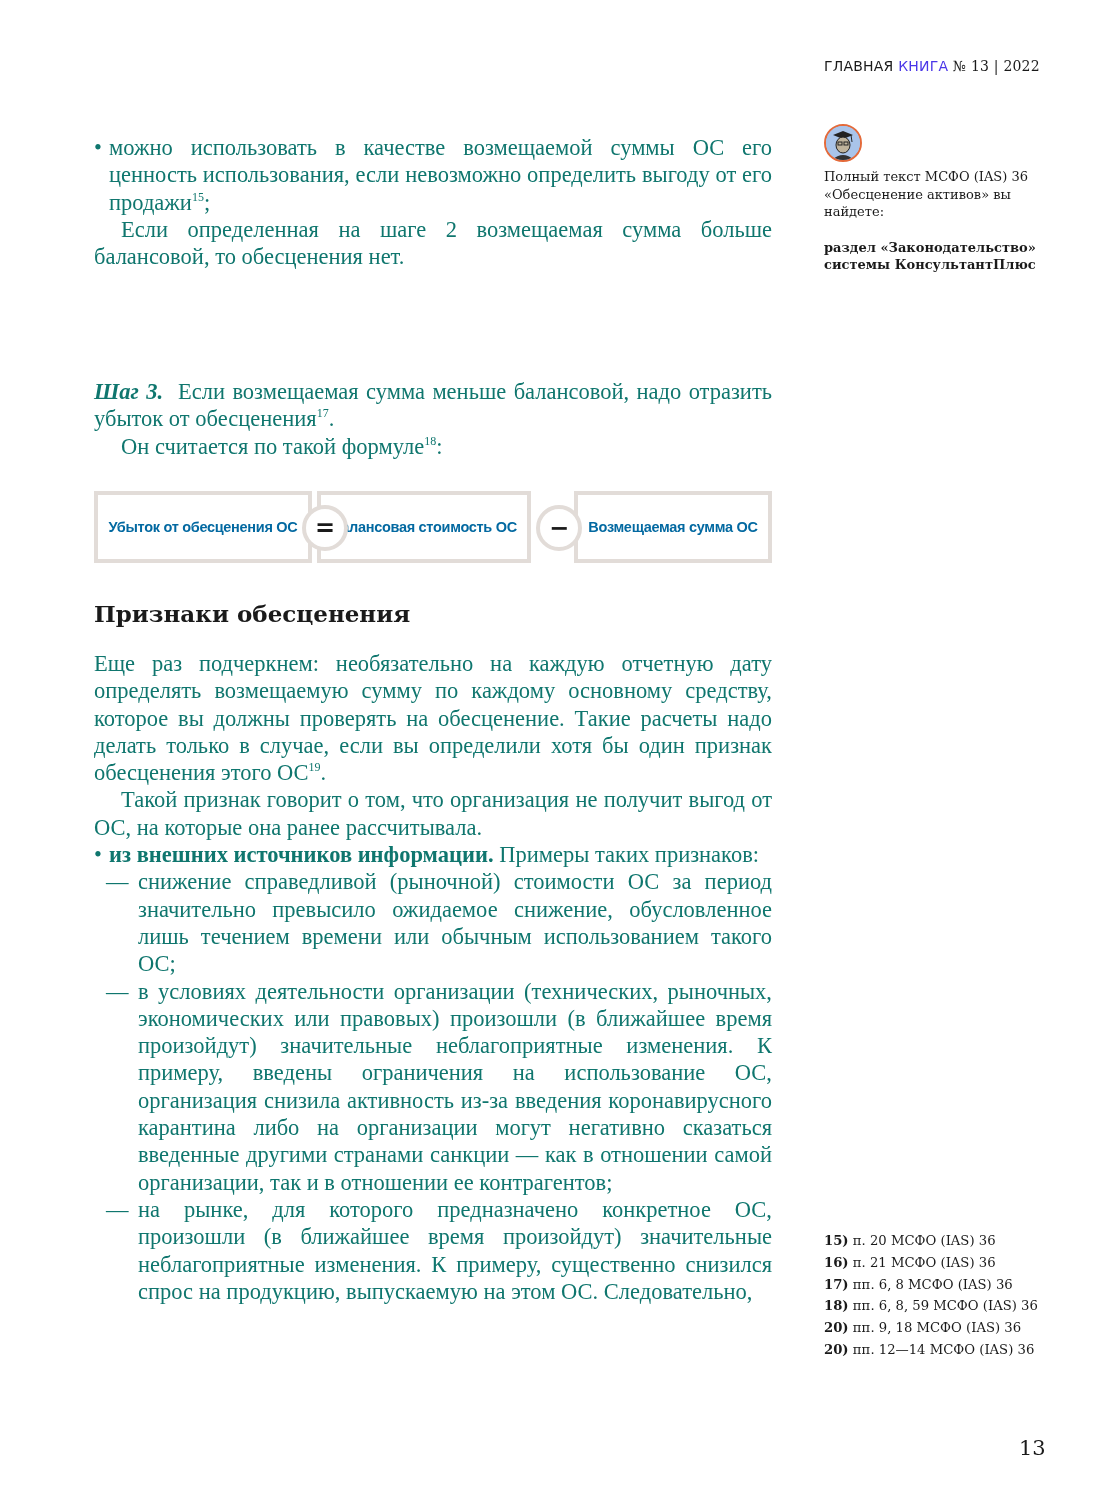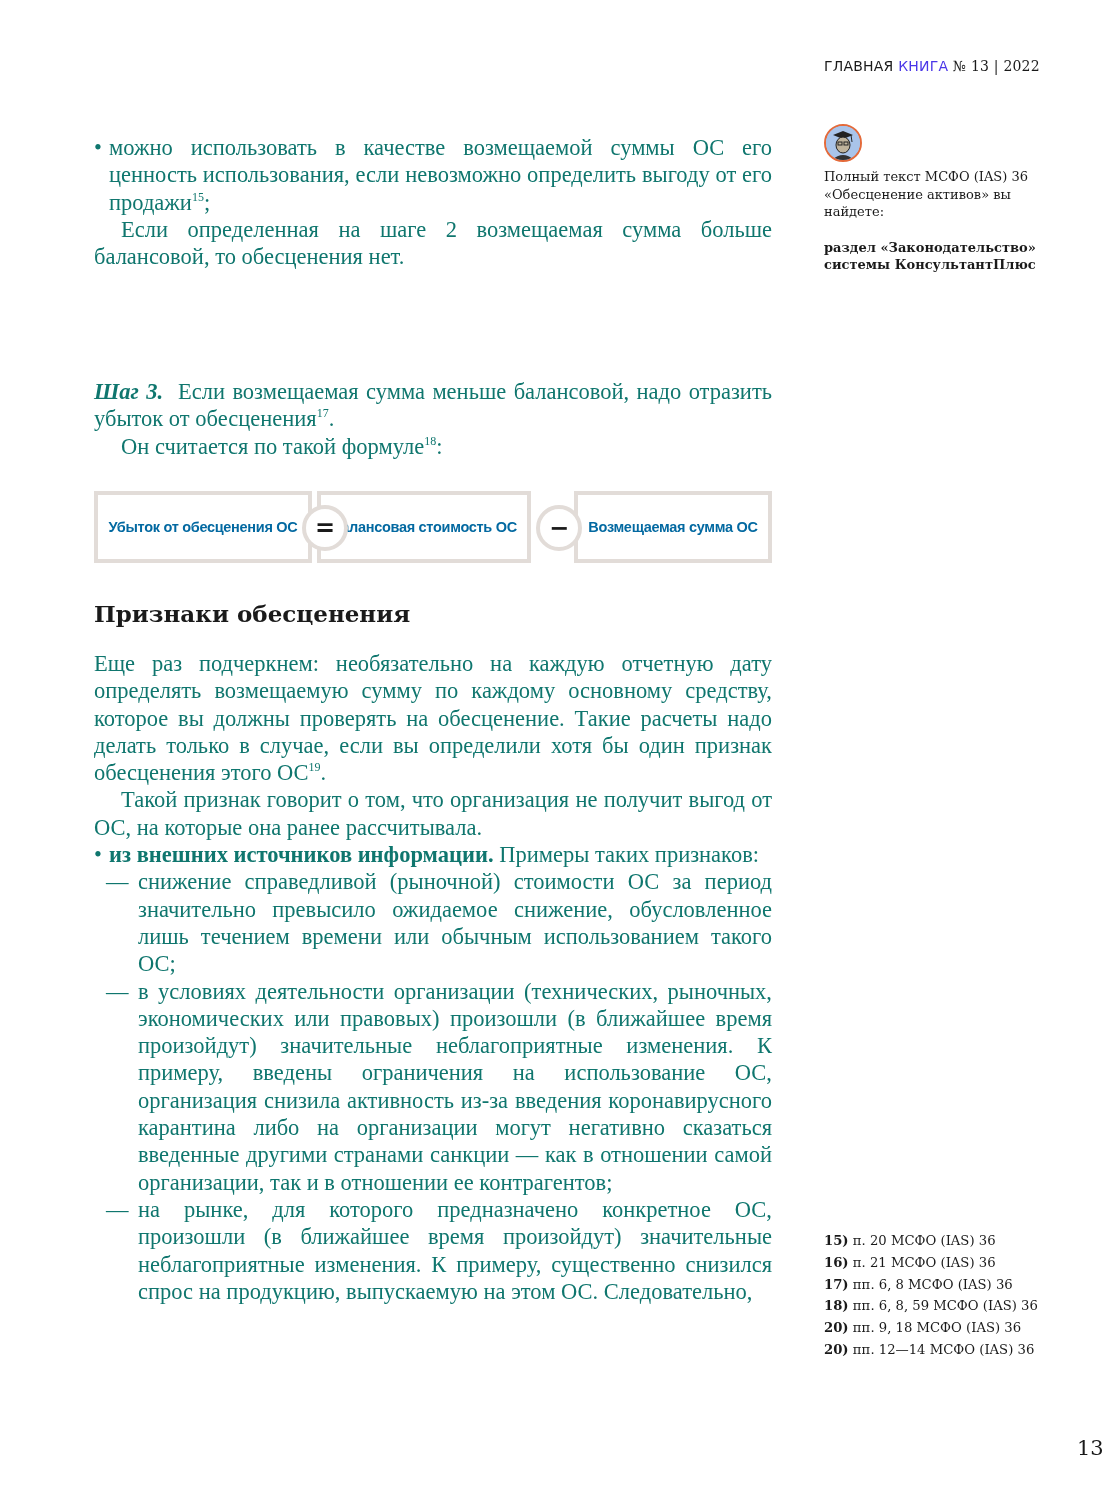--- a/index.html
+++ b/index.html
@@ -58,21 +58,21 @@
     position: absolute; left: 824px; top: 124px; width: 34px; height: 34px; border-radius: 50%;
     background: #a9c4ea; border: 2px solid #e46a3a; overflow: hidden;
   }
   .note { top: 168px; font-size: 13px; line-height: 17.5px; color: #1a1a1a; }
   .note .bold { font-weight: bold; margin-top: 18px; }
 
   .footnotes { top: 1230px; font-size: 13.2px; line-height: 21.8px; }
   .footnotes .num { font-weight: bold; }
 
   .page-number {
-    position: absolute; left: 1077px; top: 1436px;
+    position: absolute; left: 1019px; top: 1436px;
     font-family: "DejaVu Serif", serif; font-size: 21px; color: #1a1a1a;
   }
 </style>
 </head>
 <body>
 
 <div class="header">
   <span>ГЛАВНАЯ</span>
   <span class="brand-accent">КНИГА</span>
   <span class="issue">№ 13 | 2022</span>

